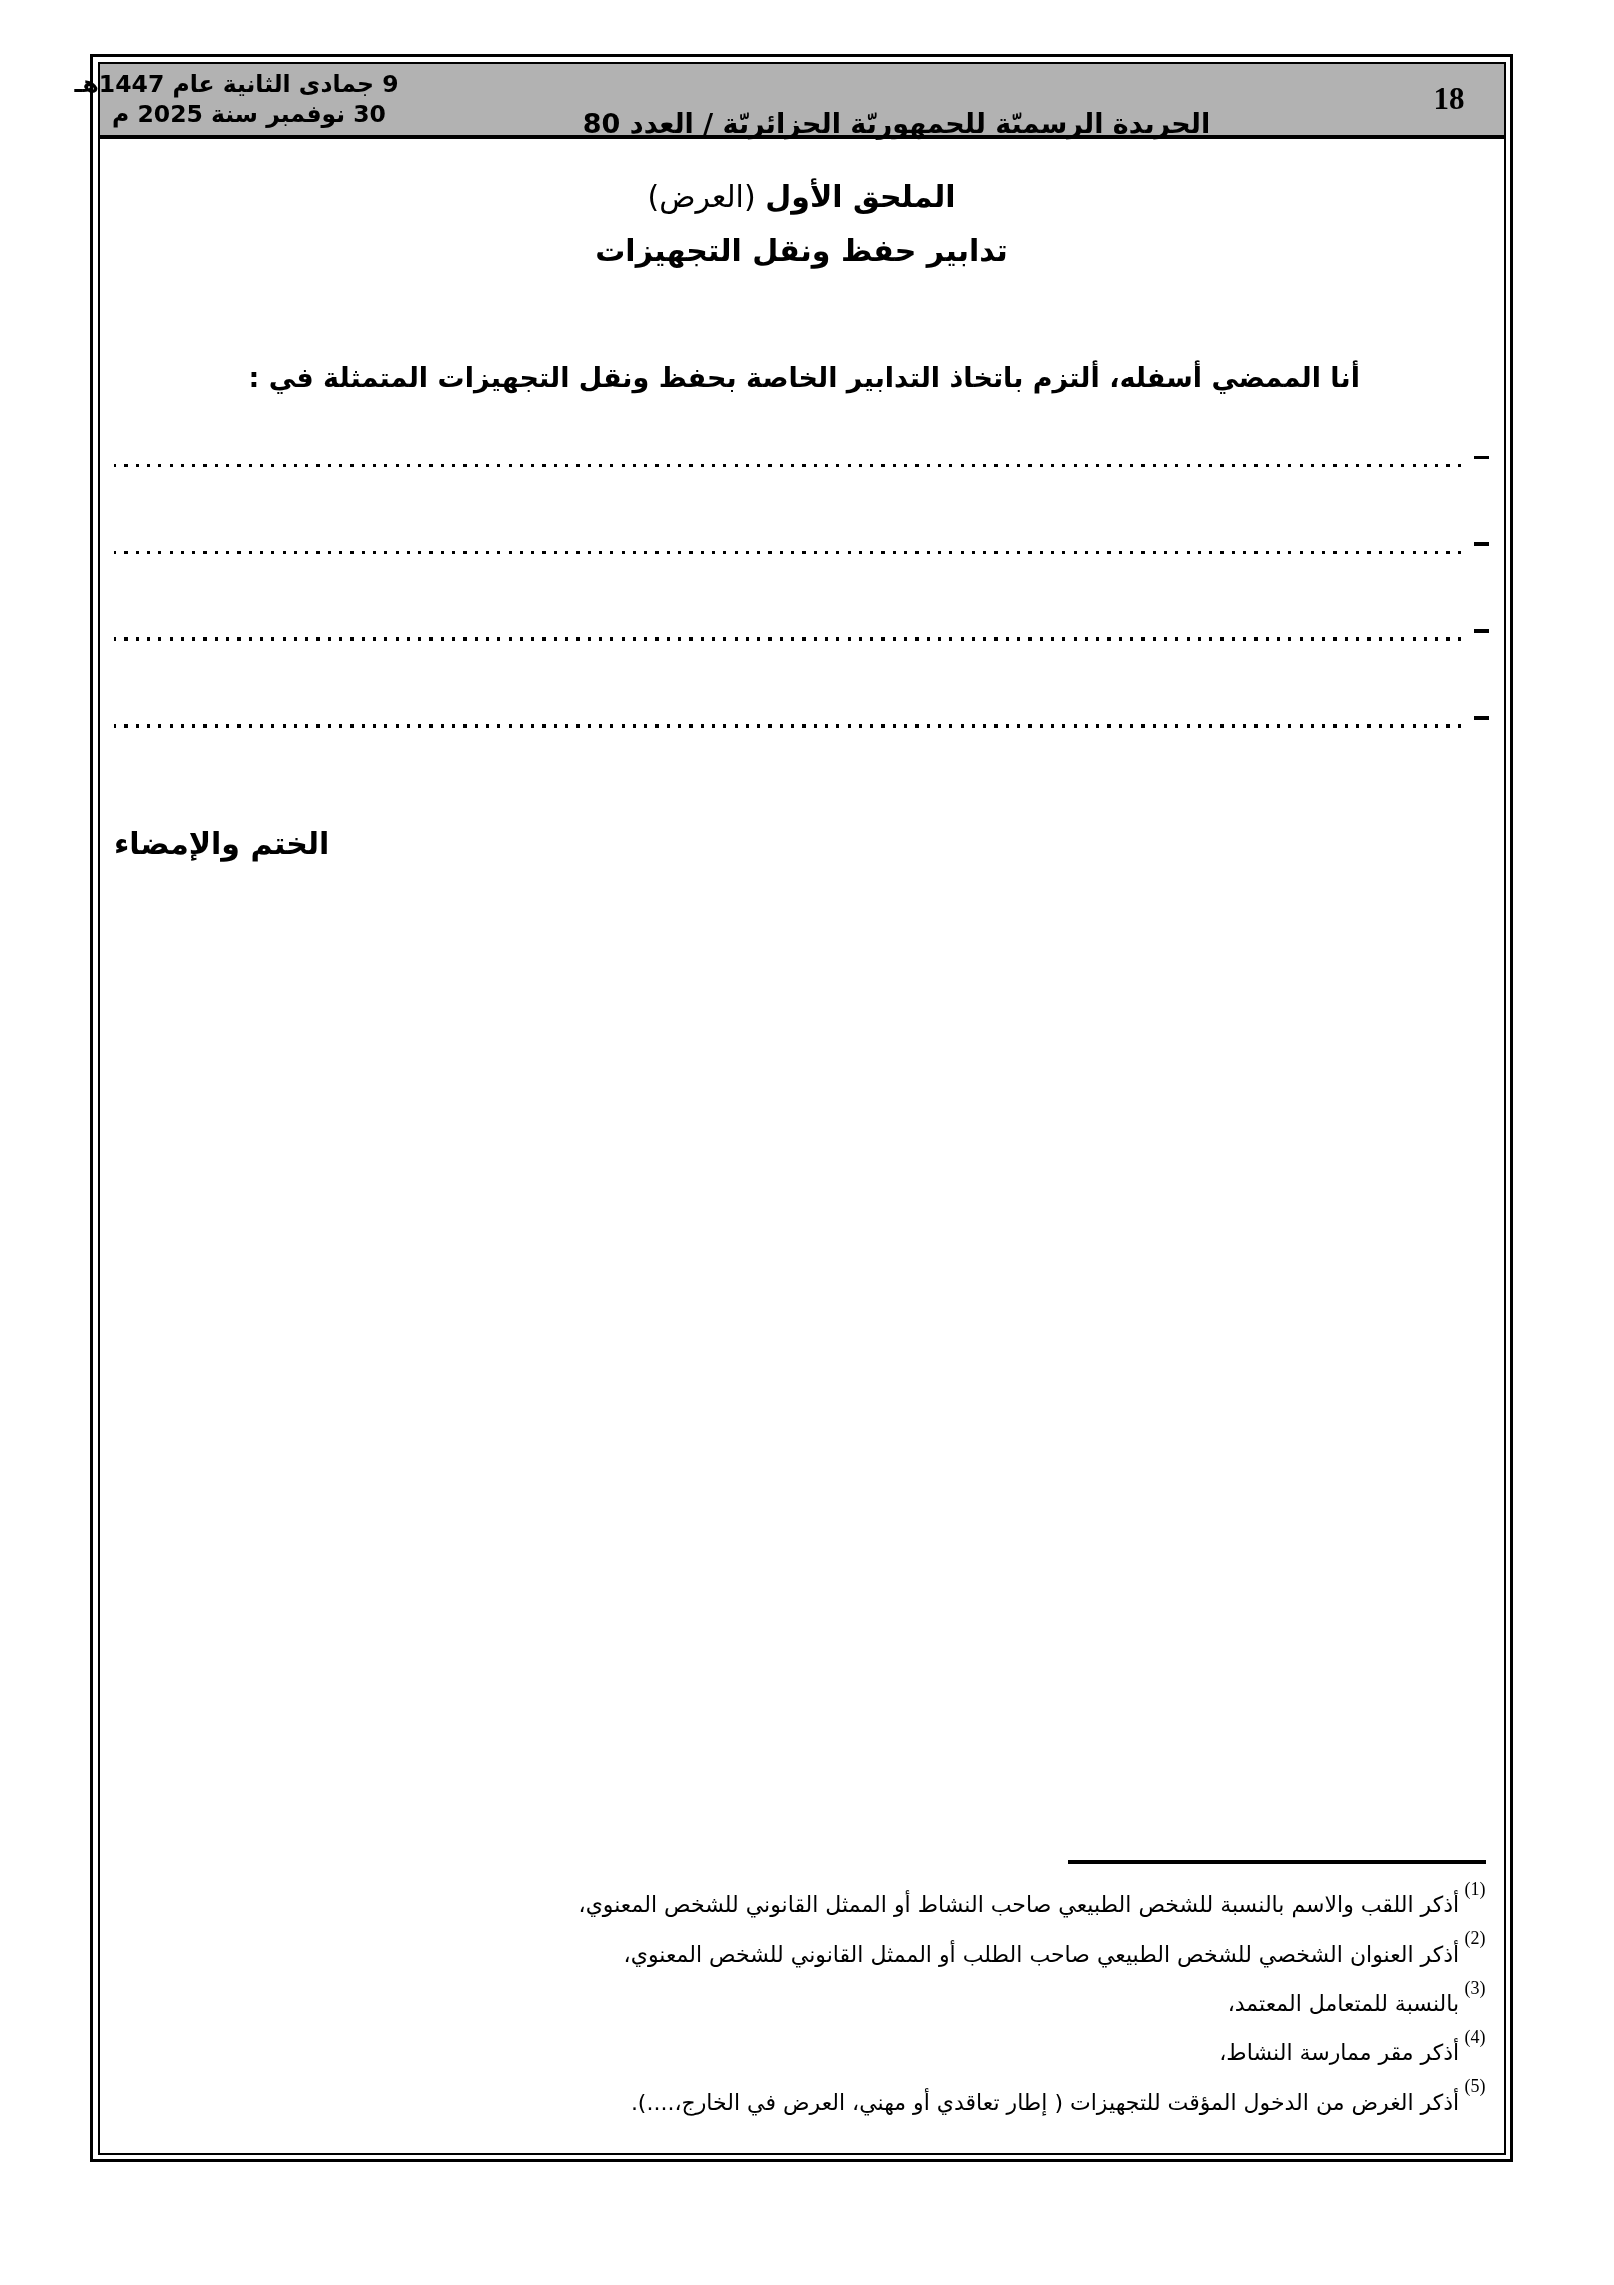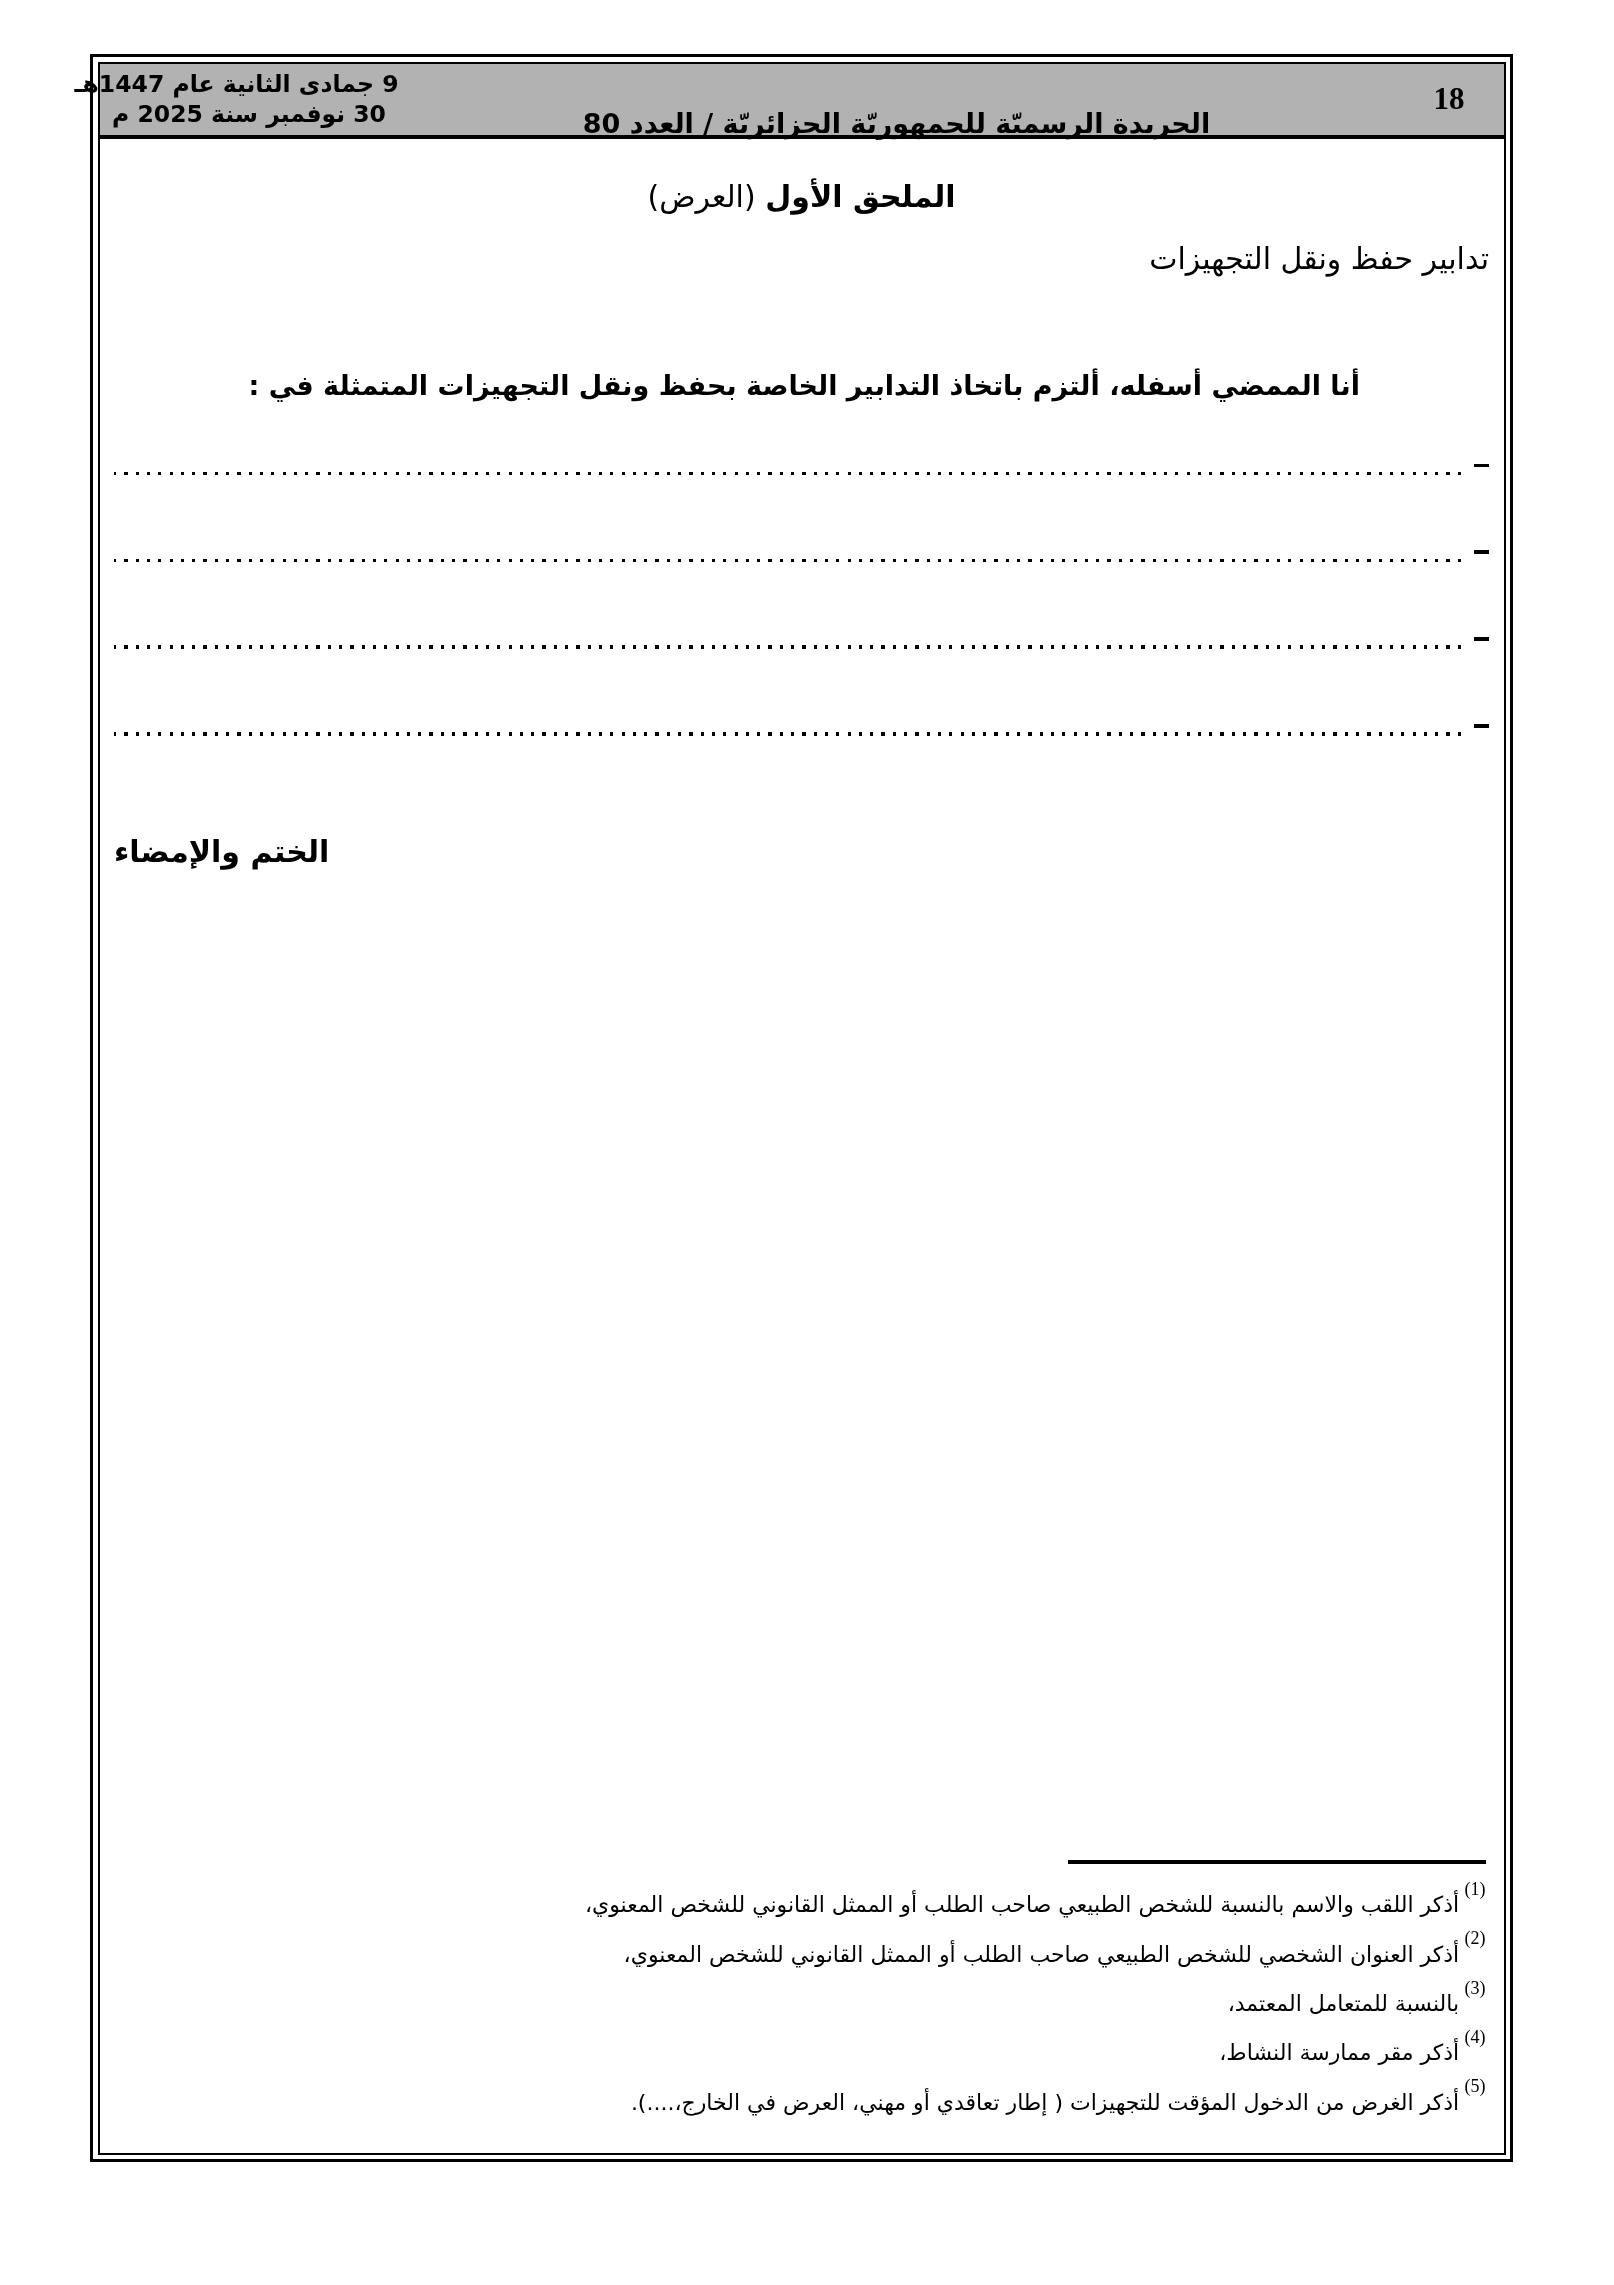--- a/index.html
+++ b/index.html
@@ -56,23 +56,23 @@
     box-sizing:border-box;
   }
   .annex-title{
     margin-top:38px;
     text-align:center;
     font-size:30px;line-height:40px;
   }
   .annex-title .bold{font-weight:700;}
   .annex-title .normal{font-weight:400;}
   .annex-subtitle{
-    margin-top:22px;
-    text-align:right;
-    font-weight:400;font-size:30px;line-height:40px;
+    margin-top:14px;
+    text-align:center;
+    font-weight:700;font-size:30px;line-height:40px;
   }
   .intro{
     margin:87px 0 0 0;
     text-align:center;
     font-weight:700;font-size:27px;line-height:40px;
     padding-inline-end:5.4px;
   }
   
   .fill-line{
     display:flex;align-items:flex-end;
@@ -160,21 +160,21 @@
           <span class="dash"></span>
           <span class="dots"></span>
         </div>
 
         <div class="stamp">الختم والإمضاء</div>
 
         <div class="footnotes">
           <div class="fn-rule"></div>
 
           <div class="fn">
-            <sup class="fn-num">(1)</sup><span class="fn-text">أذكر اللقب والاسم بالنسبة للشخص الطبيعي صاحب الطلب أو الممثل القانوني للشخص المعنوي،</span>
+            <sup class="fn-num">(1)</sup><span class="fn-text">أذكر اللقب والاسم بالنسبة للشخص الطبيعي صاحب النشاط أو الممثل القانوني للشخص المعنوي،</span>
           </div>
           <div class="fn">
             <sup class="fn-num">(2)</sup><span class="fn-text">أذكر العنوان الشخصي للشخص الطبيعي صاحب الطلب أو الممثل القانوني للشخص المعنوي،</span>
           </div>
           <div class="fn">
             <sup class="fn-num">(3)</sup><span class="fn-text">بالنسبة للمتعامل المعتمد،</span>
           </div>
           <div class="fn">
             <sup class="fn-num">(4)</sup><span class="fn-text">أذكر مقر ممارسة النشاط،</span>
           </div>

